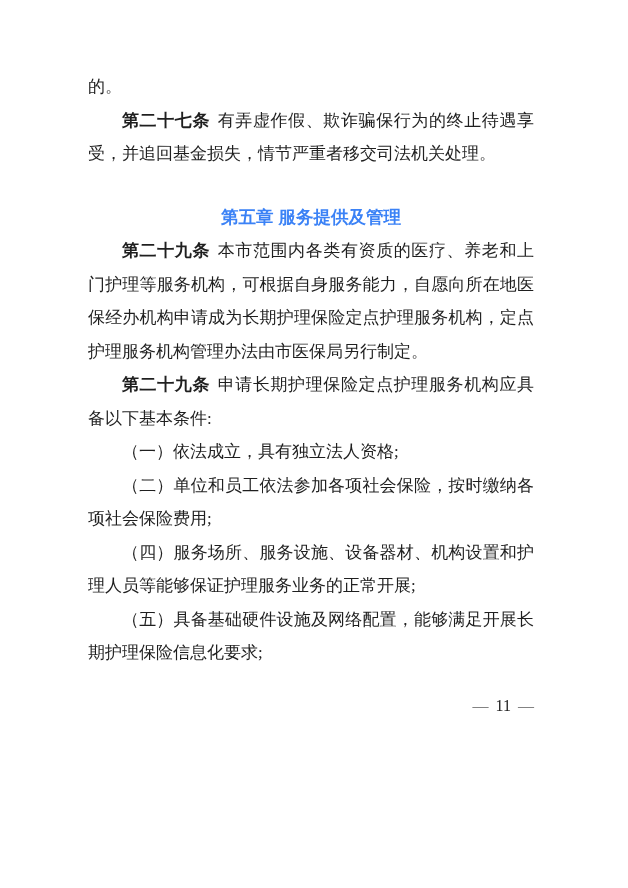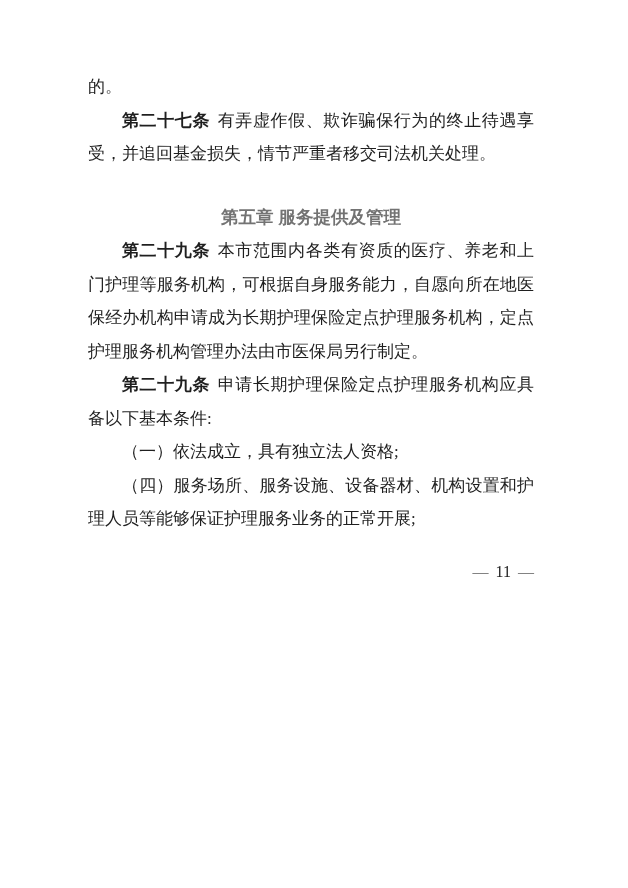--- a/index.html
+++ b/index.html
@@ -34,21 +34,21 @@
     margin-right: 0.45em;
     margin-top: 24px;
   }
   .chapter-heading {
     margin: 30px 0 0 0;
     text-align: center;
     font-size: 17.5px;
     font-weight: bold;
     font-family: "Liberation Sans", "DejaVu Sans", sans-serif;
     line-height: 33.5px;
-    color: #737373;
+    color: #3b82f6;
   }
   .footer {
     margin-top: 24px;
     text-align: right;
     font-size: 16px;
     line-height: 24px;
   }
   .footer .dash {
     color: #6e6e6e;
   }
@@ -67,17 +67,19 @@
   <p class="para"><span class="lead">第二十七条</span><span>有弄虚作假、欺诈骗保行为的终止待遇享受，并追回基金损失，情节严重者移交司法机关处理。</span></p>
 
 
   <h2 class="chapter-heading">第五章 服务提供及管理</h2>
 
   <p class="para"><span class="lead">第二十九条</span><span>本市范围内各类有资质的医疗、养老和上门护理等服务机构，可根据自身服务能力，自愿向所在地医保经办机构申请成为长期护理保险定点护理服务机构，定点护理服务机构管理办法由市医保局另行制定。</span></p>
 
   <p class="para"><span class="lead">第二十九条</span><span>申请长期护理保险定点护理服务机构应具备以下基本条件:</span></p>
 
   <p class="para">（一）依法成立，具有独立法人资格;</p>
+  <p class="para">（二）单位和员工依法参加各项社会保险，按时缴纳各项社会保险费用;</p>
   <p class="para">（四）服务场所、服务设施、设备器材、机构设置和护理人员等能够保证护理服务业务的正常开展;</p>
+  <p class="para">（五）具备基础硬件设施及网络配置，能够满足开展长期护理保险信息化要求;</p>
 
   <div class="footer"><span class="dash">—</span><span class="pagenum">11</span><span class="dash">—</span></div>
 
 </div>
 
 </body></html>

